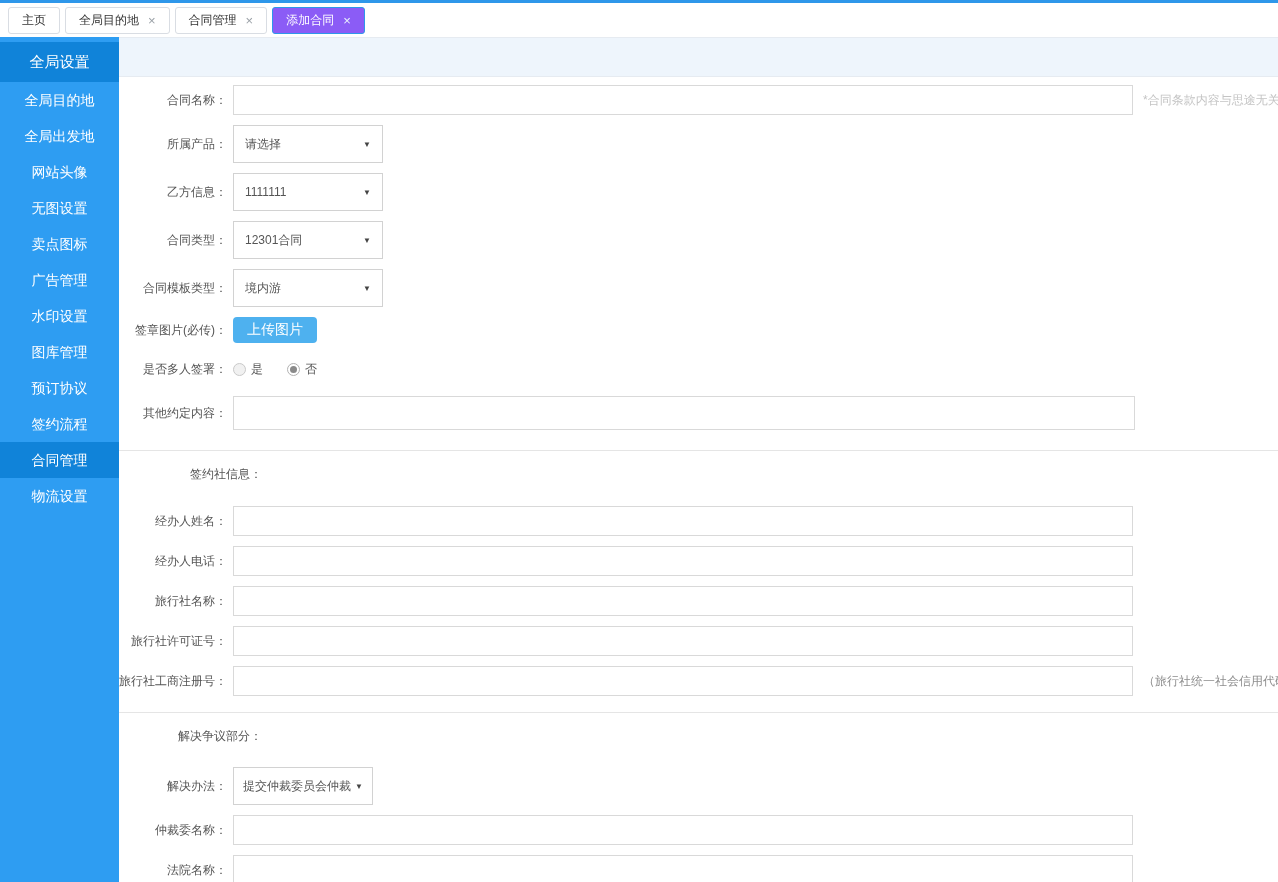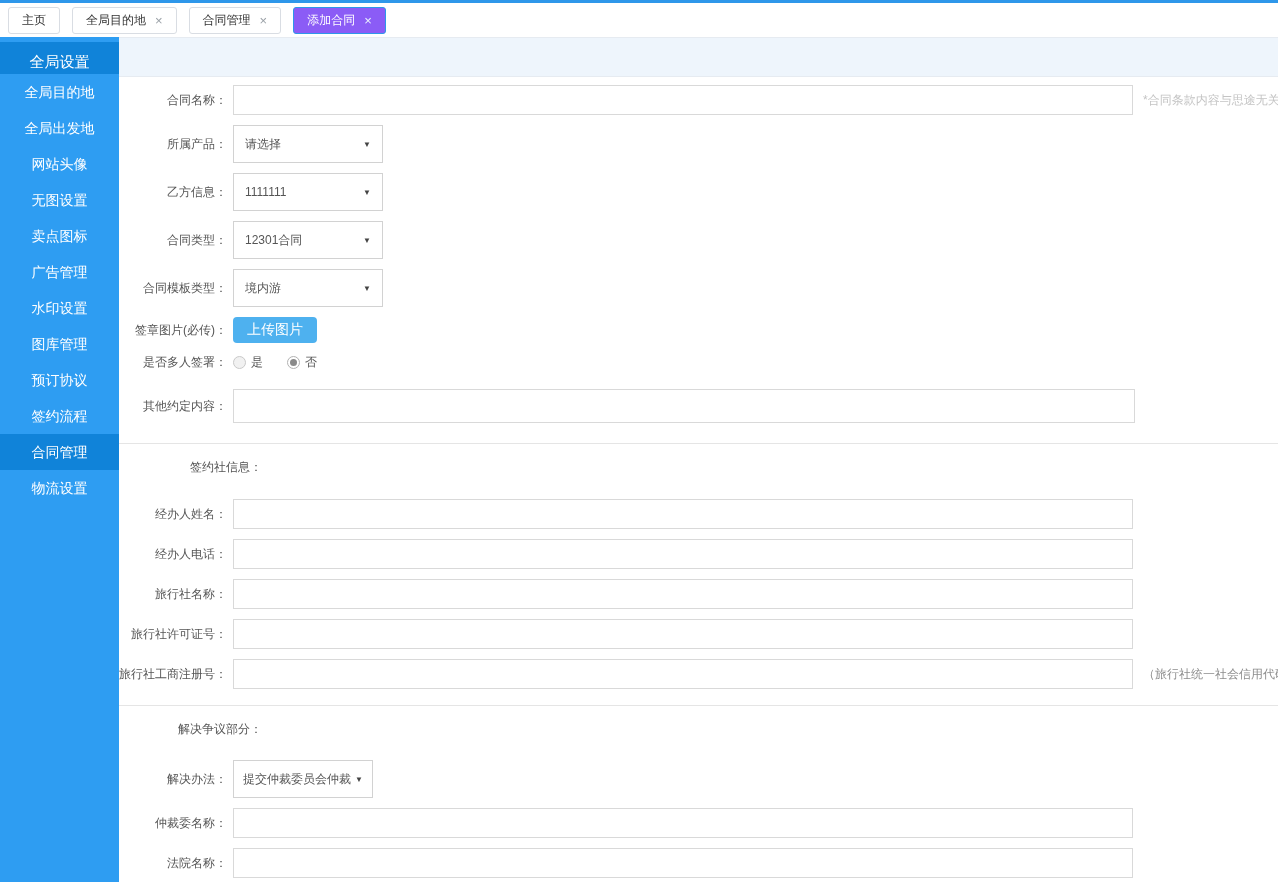--- a/index.html
+++ b/index.html
@@ -5,32 +5,32 @@
   * { box-sizing: border-box; margin: 0; padding: 0; }
   html, body { width: 1278px; height: 882px; overflow: hidden; }
   body {
     font-family: "Liberation Sans", "DejaVu Sans", sans-serif;
     background: #fff; color: #333; position: relative;
   }
   .topline { height: 3px; background: #2e97ea; }
   
   .tabbar { height: 34px; background: #fff; display: flex; align-items: center; padding-left: 8px; }
   .tab {
-    height: 27px; display: inline-flex; align-items: center; margin-right: 12px;
+    height: 27px; display: inline-flex; align-items: center; margin-right: 5px;
     padding: 0 13px; border: 1px solid #d9dde3; border-radius: 3px;
     font-size: 12px; color: #333; background: #fff; cursor: pointer; white-space: nowrap; justify-content: center;
   }
   .tab .x { color: #9aa0a6; font-size: 13px; margin-left: 9px; line-height: 1; }
   .tab.active { background: #8b5cf6; border-color: #2e97ea; color: #fff; }
   .tab.active .x { color: #eaf4fd; }
   
   .layout { display: flex; height: 845px; }
   .sidebar { width: 119px; flex: none; background: #2e9df2; padding-top: 5px; }
   .side-header {
-    height: 32px; line-height: 40px; background: #1083d9; color: #fff;
+    height: 40px; line-height: 40px; background: #1083d9; color: #fff;
     text-align: center; font-size: 15px;
   }
   .side-item {
     height: 36px; line-height: 36px; text-align: center; color: #fff;
     font-size: 14px; cursor: pointer;
   }
   .side-item.active { background: #1083d9; }
   .content { flex: 1; background: #fff; min-width: 0; }
   .band { height: 40px; background: #eef5fc; border-top: 1px solid #e6ebf1; border-bottom: 1px solid #e6ebf1; }
   
@@ -50,21 +50,21 @@
     display: flex; align-items: center; justify-content: space-between;
     padding: 0 11px; font-size: 12px; color: #555; cursor: pointer;
   }
   .sel.narrow { width: 140px; padding: 0 9px; }
   .caret { font-size: 8px; color: #444; }
   .upload-btn {
     height: 26px; padding: 0 14px; background: #4eb1ef; color: #fff; border: none;
     border-radius: 4px; font-size: 14px; cursor: pointer;
     font-family: "Liberation Sans", "DejaVu Sans", sans-serif;
   }
-  .radio-row { margin-top: 10px; margin-bottom: 18px; height: 18px; }
+  .radio-row { margin-top: 17px; margin-bottom: 18px; height: 18px; }
   .radio-opt { display: inline-flex; align-items: center; margin-right: 24px; cursor: pointer; }
   .radio {
     width: 13px; height: 13px; border-radius: 50%; border: 1px solid #c9c9c9;
     background: #f1f1f1; display: inline-block; position: relative;
   }
   .radio.checked { background: #fff; border-color: #b2b2b2; }
   .radio.checked::after {
     content: ""; position: absolute; left: 2px; top: 2px; width: 7px; height: 7px;
     border-radius: 50%; background: #8a8a8a;
   }

